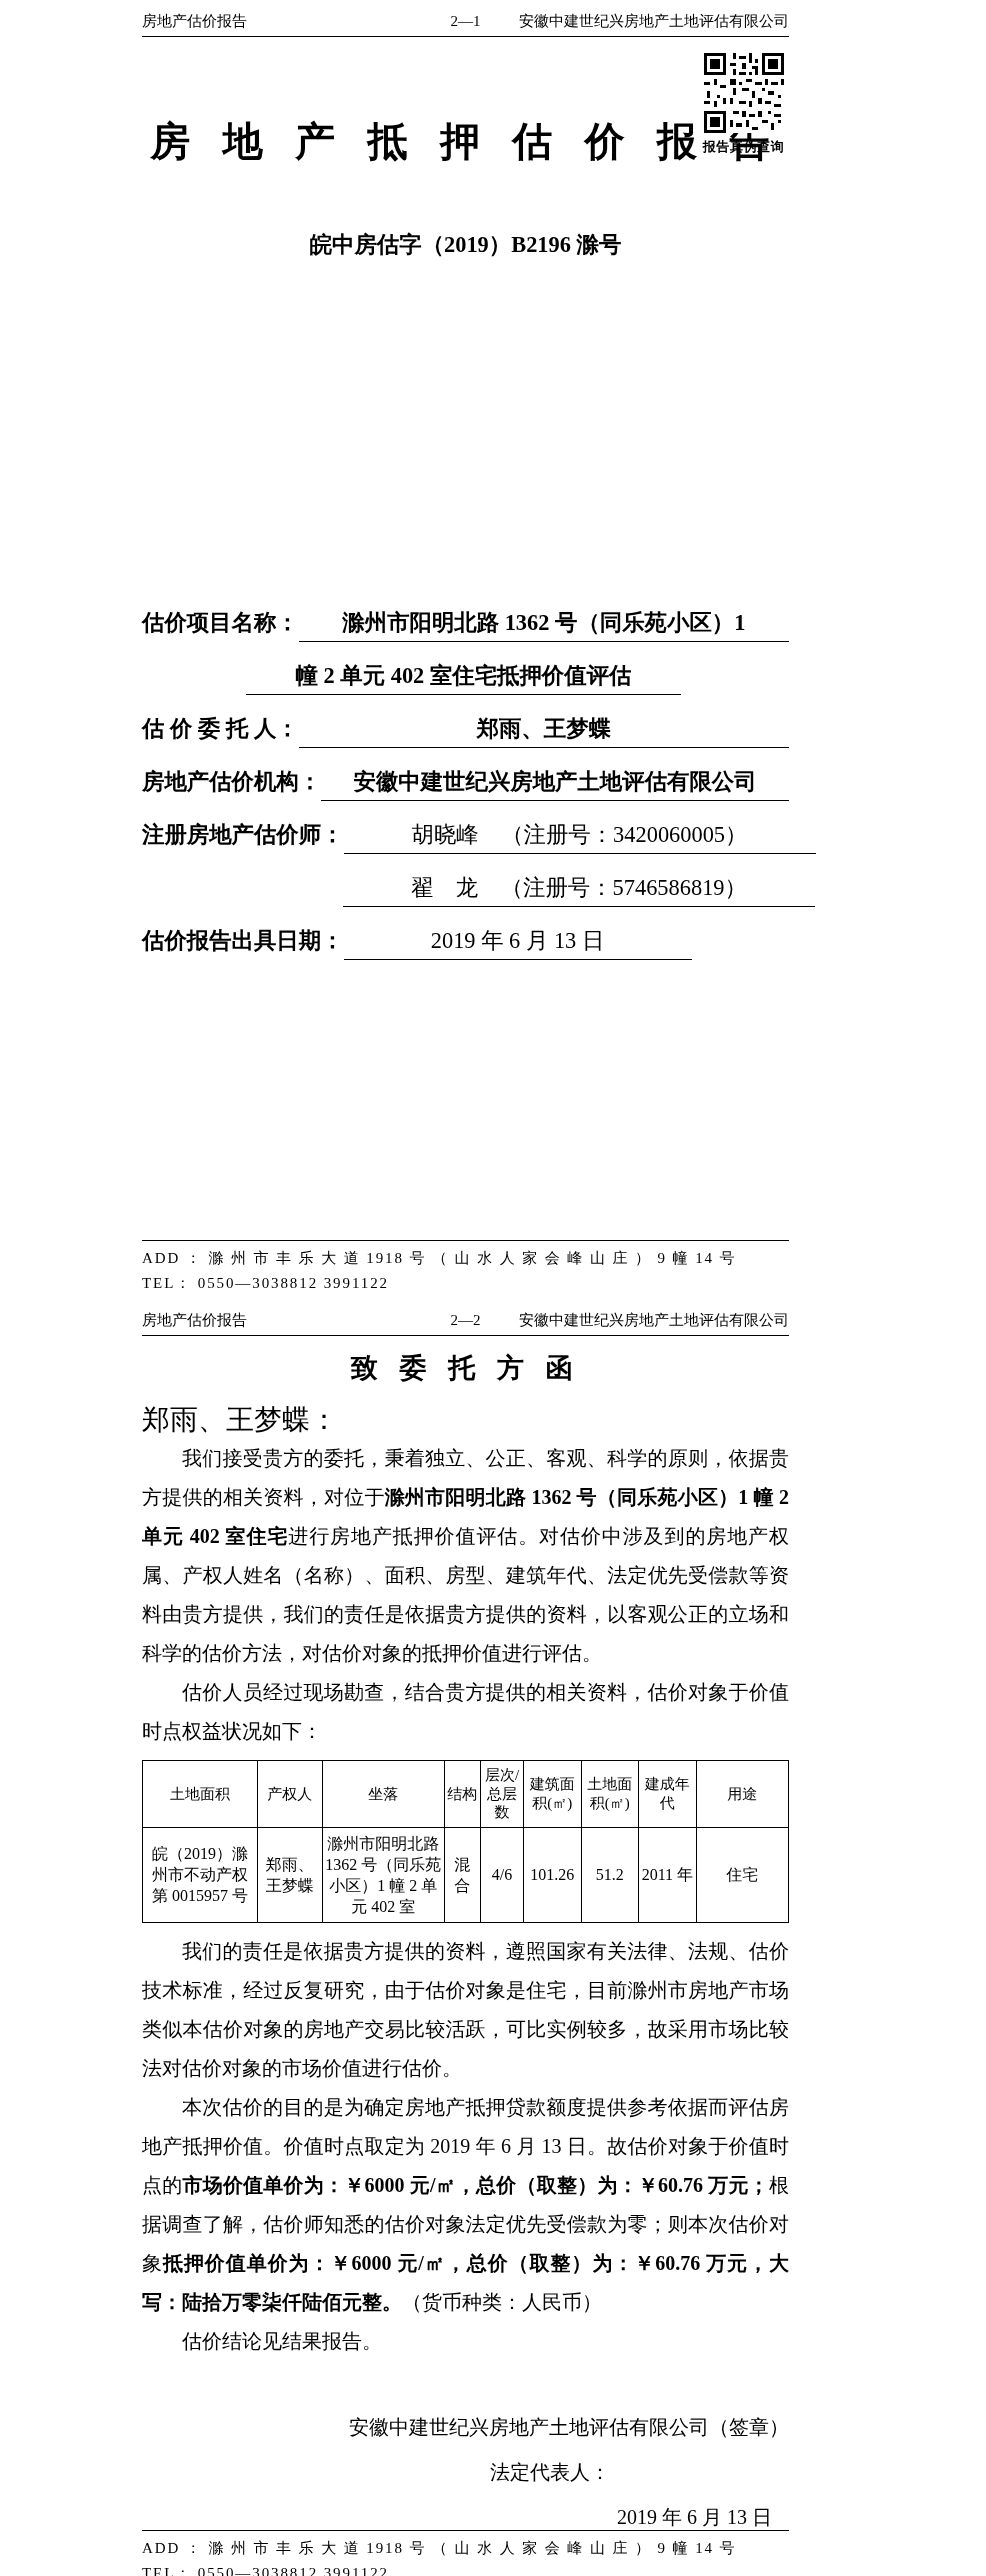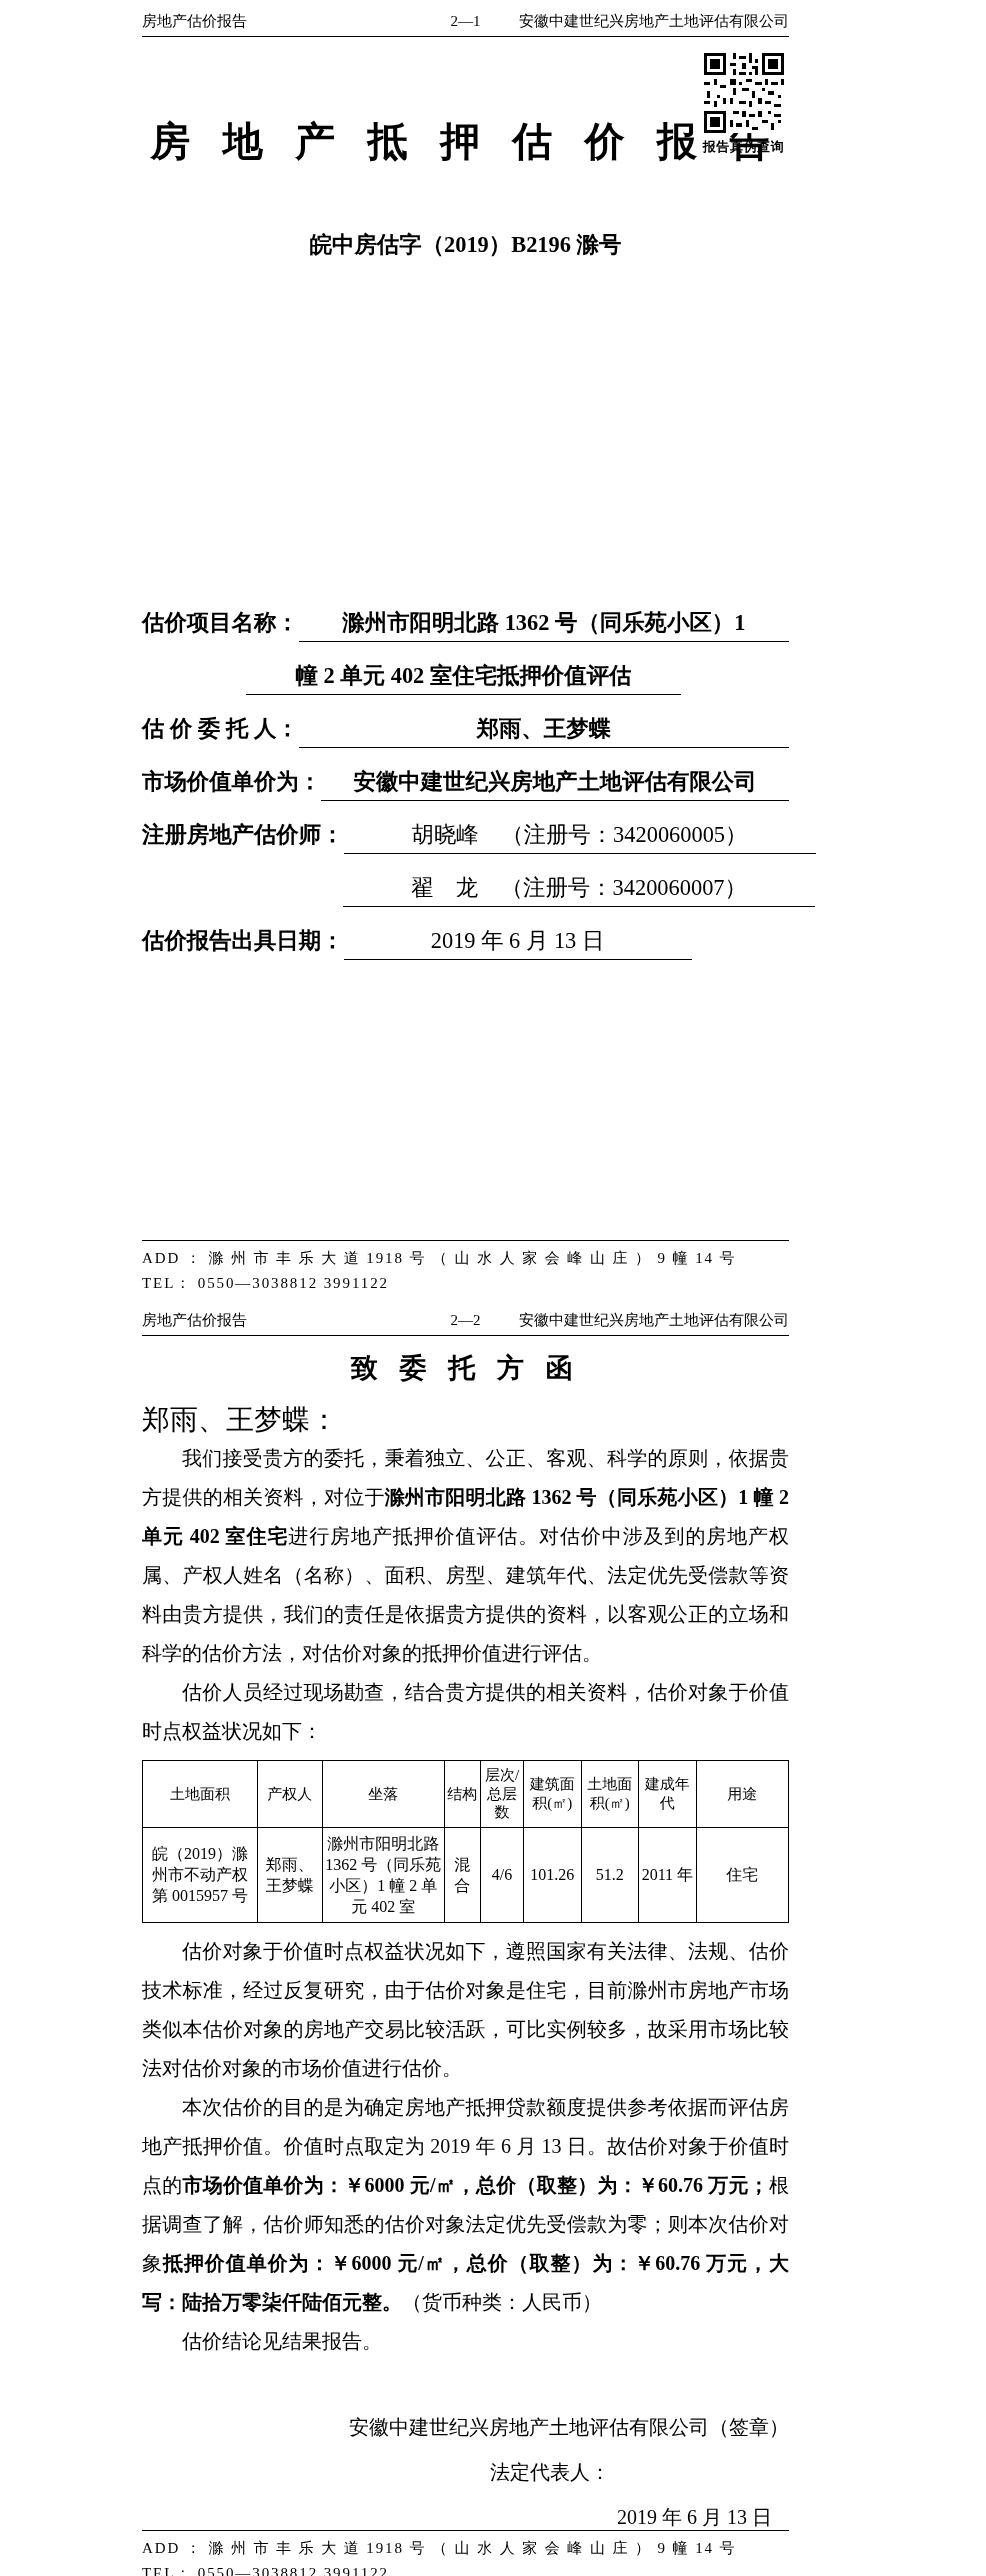--- a/index.html
+++ b/index.html
@@ -125,32 +125,32 @@
         <span class="spacer-indent"></span>
         <span class="field-value w700 bold">幢 2 单元 402 室住宅抵押价值评估</span>
       </div>
 
       <div class="field-row">
         <span class="field-label">估 价 委 托 人：</span>
         <span class="field-value grow bold">郑雨、王梦蝶</span>
       </div>
 
       <div class="field-row">
-        <span class="field-label">市场价值单价为：</span>
+        <span class="field-label">房地产估价机构：</span>
         <span class="field-value grow bold">安徽中建世纪兴房地产土地评估有限公司</span>
       </div>
 
       <div class="field-row">
         <span class="field-label">注册房地产估价师：</span>
         <span class="field-value w760">胡晓峰　（注册号：3420060005）</span>
       </div>
 
       <div class="field-row">
         <span class="spacer-appr"></span>
-        <span class="field-value w760">翟　龙　（注册号：3420060007）</span>
+        <span class="field-value w760">翟　龙　（注册号：5746586819）</span>
       </div>
 
       <div class="field-row">
         <span class="field-label">估价报告出具日期：</span>
         <span class="field-value w560">2019 年 6 月 13 日</span>
       </div>
 
     </div>
   </div>
 
@@ -223,21 +223,21 @@
             <td>混合</td>
             <td>4/6</td>
             <td>101.26</td>
             <td>51.2</td>
             <td>2011 年</td>
             <td>住宅</td>
           </tr>
         </tbody>
       </table>
 
-      <p>估价对象于价值时点权益状况如下，遵照国家有关法律、法规、估价技术标准，经过反复研究，由于估价对象是住宅，目前滁州市房地产市场类似本估价对象的房地产交易比较活跃，可比实例较多，故采用市场比较法对估价对象的市场价值进行估价。</p>
+      <p>我们的责任是依据贵方提供的资料，遵照国家有关法律、法规、估价技术标准，经过反复研究，由于估价对象是住宅，目前滁州市房地产市场类似本估价对象的房地产交易比较活跃，可比实例较多，故采用市场比较法对估价对象的市场价值进行估价。</p>
 
       <p><span>本次估价的目的是为确定房地产抵押贷款额度提供参考依据而评估房地产抵押价值。价值时点取定为 2019 年 6 月 13 日。故估价对象于价值时点的</span><span class="em">市场价值单价为：￥6000 元/㎡，总价（取整）为：￥60.76 万元；</span><span>根据调查了解，估价师知悉的估价对象法定优先受偿款为零；则本次估价对象</span><span class="em">抵押价值单价为：￥6000 元/㎡，总价（取整）为：￥60.76 万元，大写：陆拾万零柒仟陆佰元整。</span><span>（货币种类：人民币）</span></p>
 
       <p>估价结论见结果报告。</p>
 
       <div class="signature">
         <div class="sig-org">安徽中建世纪兴房地产土地评估有限公司（签章）</div>
         <div class="sig-rep">法定代表人：</div>
         <div class="sig-date">2019 年 6 月 13 日</div>
       </div>

